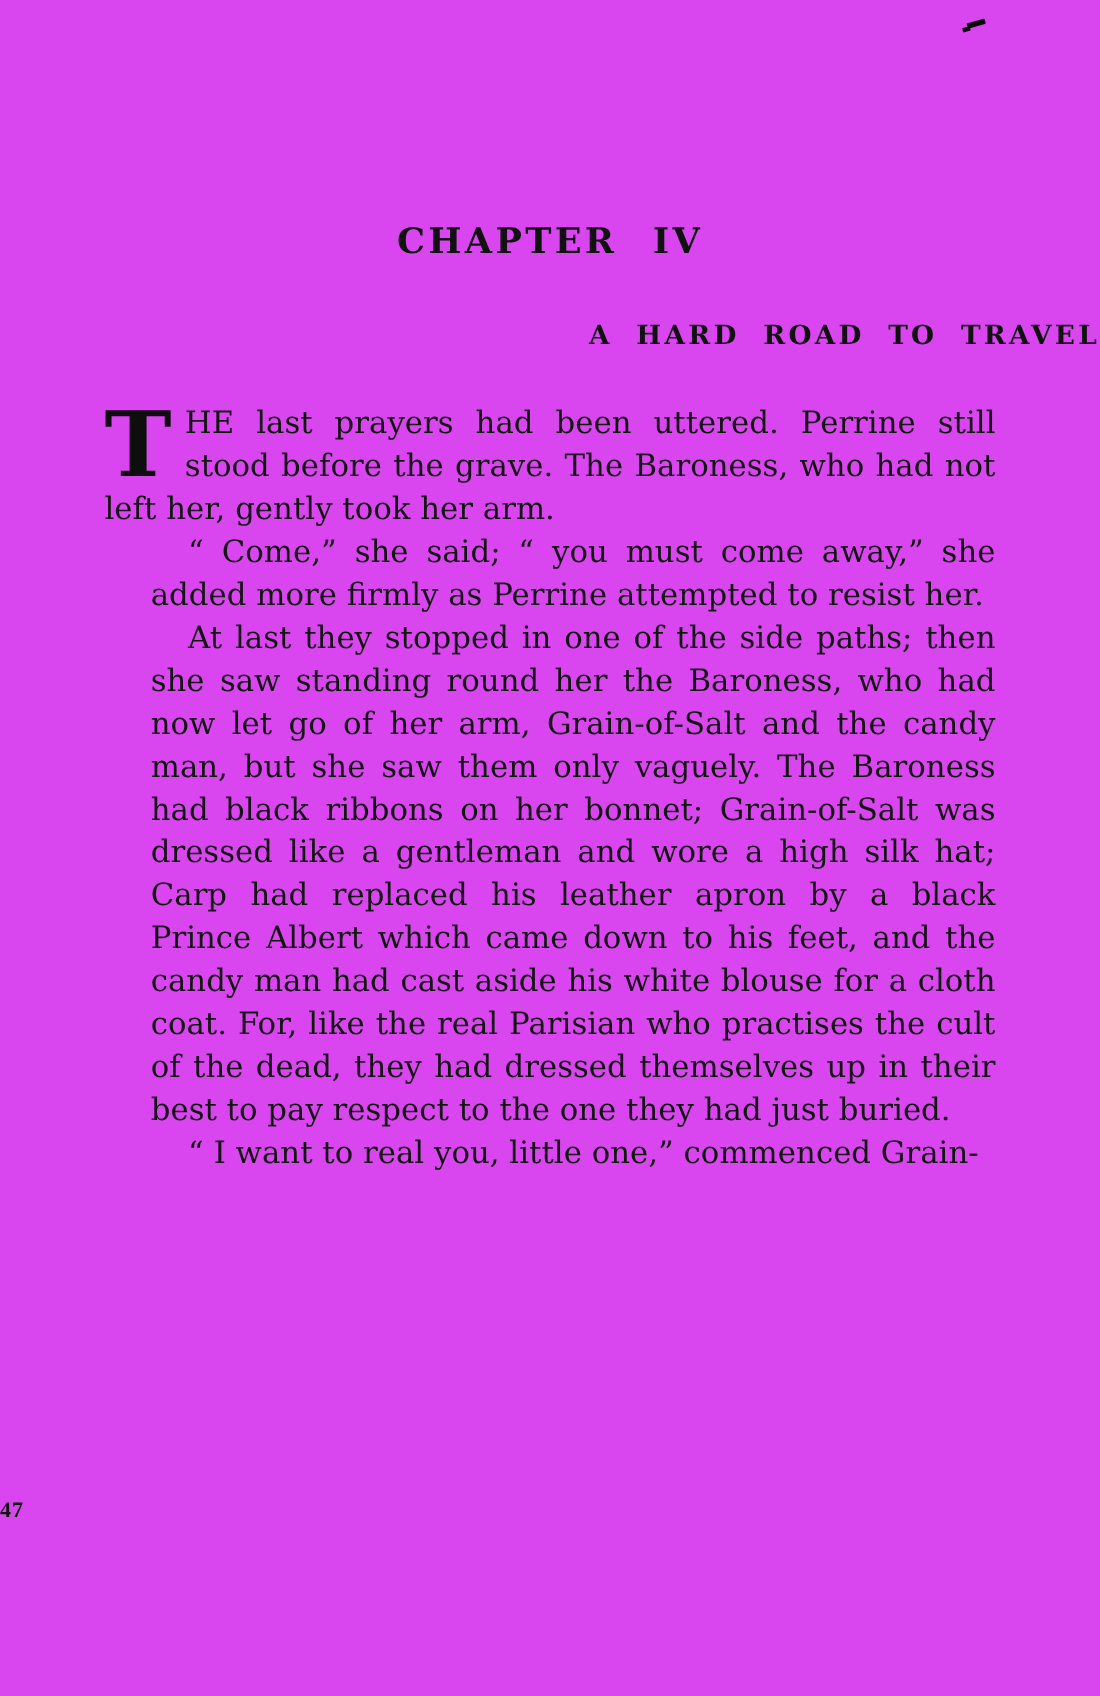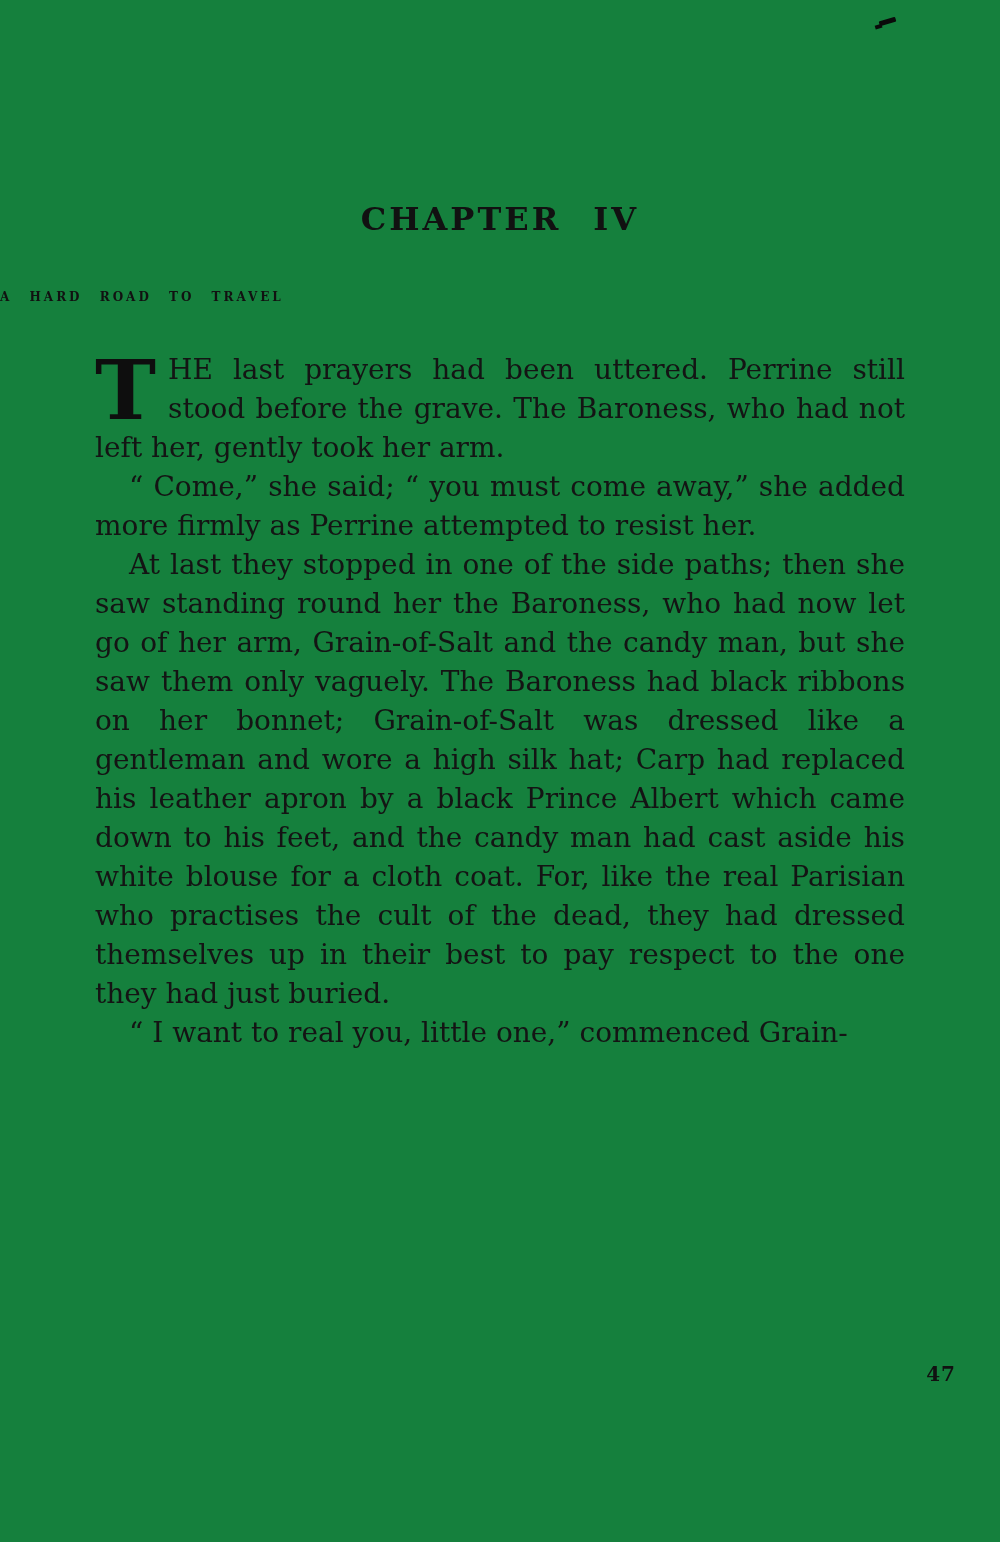--- a/index.html
+++ b/index.html
@@ -6,21 +6,21 @@
   html, body { background: #ffffff; }
   body {
     width: 1000px;
     height: 1542px;
     font-family: "DejaVu Serif", "Liberation Serif", serif;
   }
   .page {
     position: relative;
     width: 1000px;
     height: 1542px;
-    background: #15803d;
+    background: #d946ef;
     color: #141414;
     overflow: hidden;
   }
   .ink-speck {
     position: absolute;
     top: 19px;
     left: 879px;
     width: 17px;
     height: 5px;
     background: #0a0a0a;
@@ -40,56 +40,57 @@
     margin-top: 200px;
     text-align: center;
     font-size: 32px;
     font-weight: bold;
     letter-spacing: 3px;
     word-spacing: 18px;
     color: #111111;
   }
   .section-title {
     margin-top: 52px;
-    text-align: left;
-    font-size: 12px;
+    text-align: right;
+    font-size: 24px;
     font-weight: bold;
     letter-spacing: 3px;
     word-spacing: 10px;
     color: #111111;
   }
   .body-text {
     margin: 46px 95px 0 95px;
     width: 810px;
     text-align: justify;
     font-size: 28px;
     line-height: 39px;
     color: #141414;
   }
   .para { margin: 0; }
-  .para.indented { text-indent: 34px; }
+  .para.indented { text-indent: 34px; margin-left: 42px; }
   .dropcap {
     float: left;
     font-weight: bold;
     font-size: 82px;
     line-height: 74px;
     height: 74px;
     margin: 3px 12px 0 0;
     color: #0e0e0e;
   }
   .page-number {
     position: absolute;
     top: 1362px;
     left: 0;
     right: 44px;
-    text-align: right;
+    text-align: left;
     font-size: 20px;
     font-weight: bold;
     letter-spacing: 1px;
     color: #111111;
+    font-family: Liberation Serif, serif;
   }
 </style>
 </head>
 <body>
 
 <div class="page">
 
   <div class="ink-speck"></div>
 
   <div class="chapter-heading">CHAPTER IV</div>

